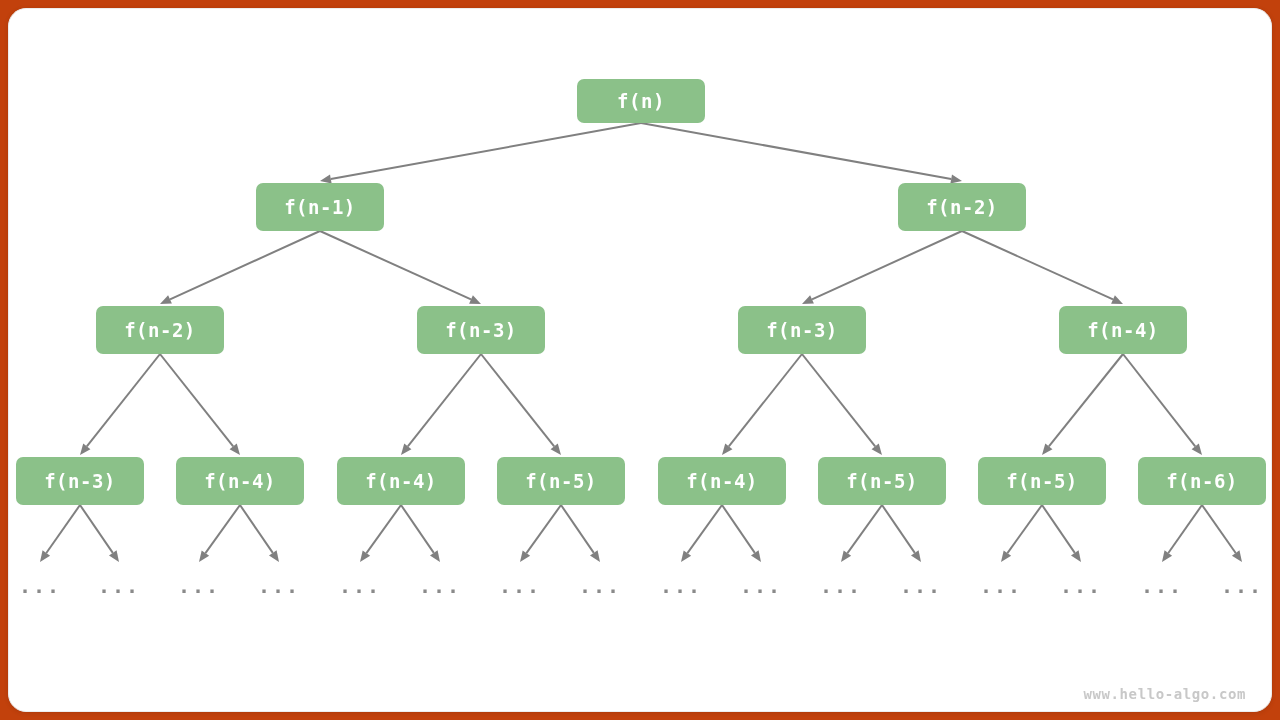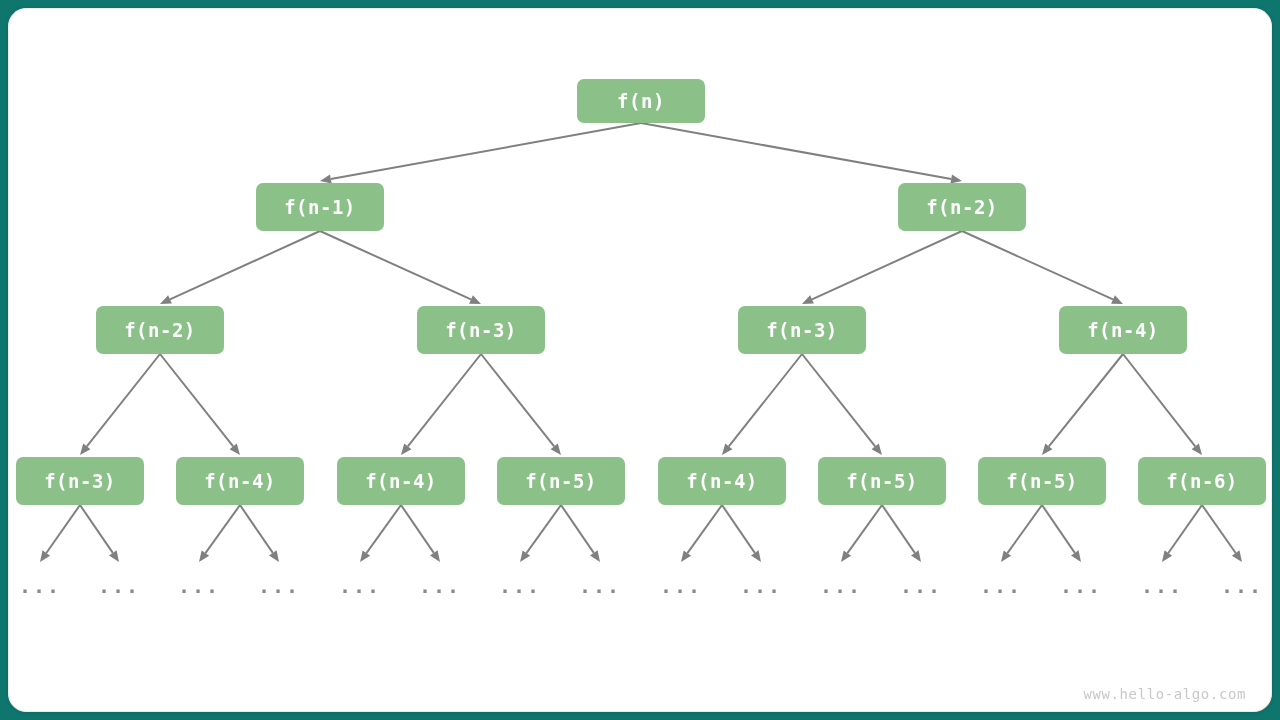--- a/index.html
+++ b/index.html
@@ -5,21 +5,21 @@
   html, body {
     margin: 0;
     padding: 0;
     background: #ffffff;
     font-family: "DejaVu Sans Mono", monospace;
   }
   #canvas {
     position: relative;
     width: 1280px;
     height: 720px;
-    background: #0f766e;
+    background: #c2410c;
     overflow: hidden;
   }
   .card {
     position: absolute;
     left: 8px;
     top: 8px;
     width: 1264px;
     height: 704px;
     background: #ffffff;
     border-radius: 18px;
@@ -67,20 +67,21 @@
   }
   .watermark {
     position: absolute;
     right: 34px;
     bottom: 18px;
     color: #c8c8c8;
     font-family: "DejaVu Sans Mono", monospace;
     font-size: 14px;
     letter-spacing: 0.6px;
     white-space: nowrap;
+    font-weight: bold;
   }
 </style>
 </head>
 <body>
 
 <div id="canvas">
   <div class="card"></div>
 
   <svg id="tree" viewBox="0 0 1280 720">
     <g id="edges-layer">

